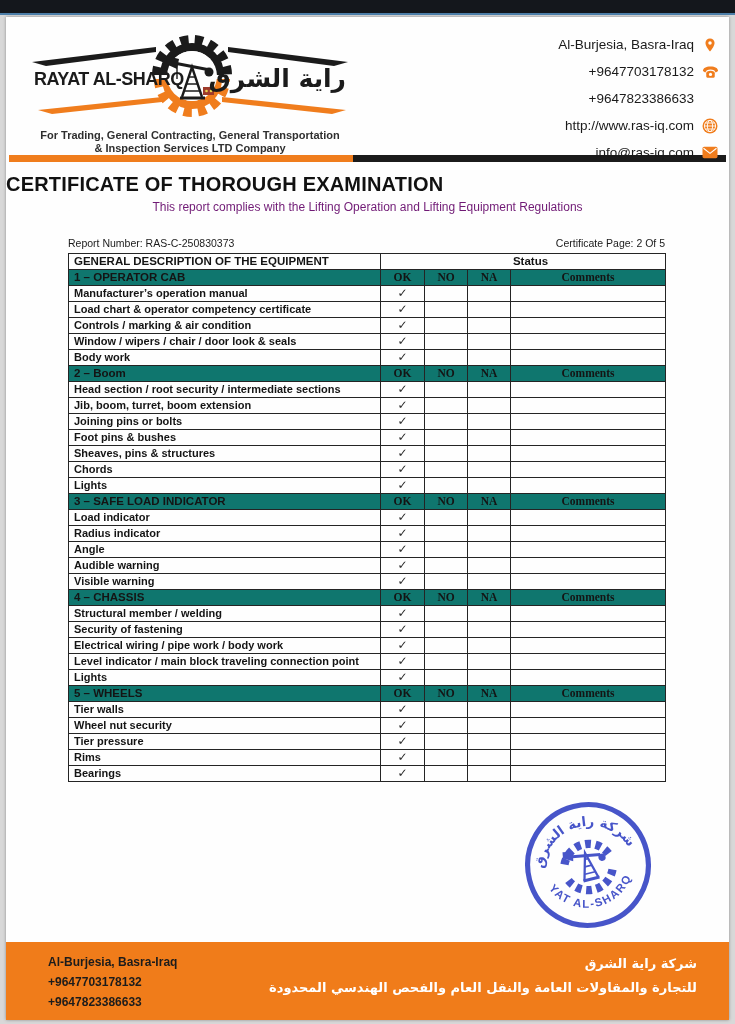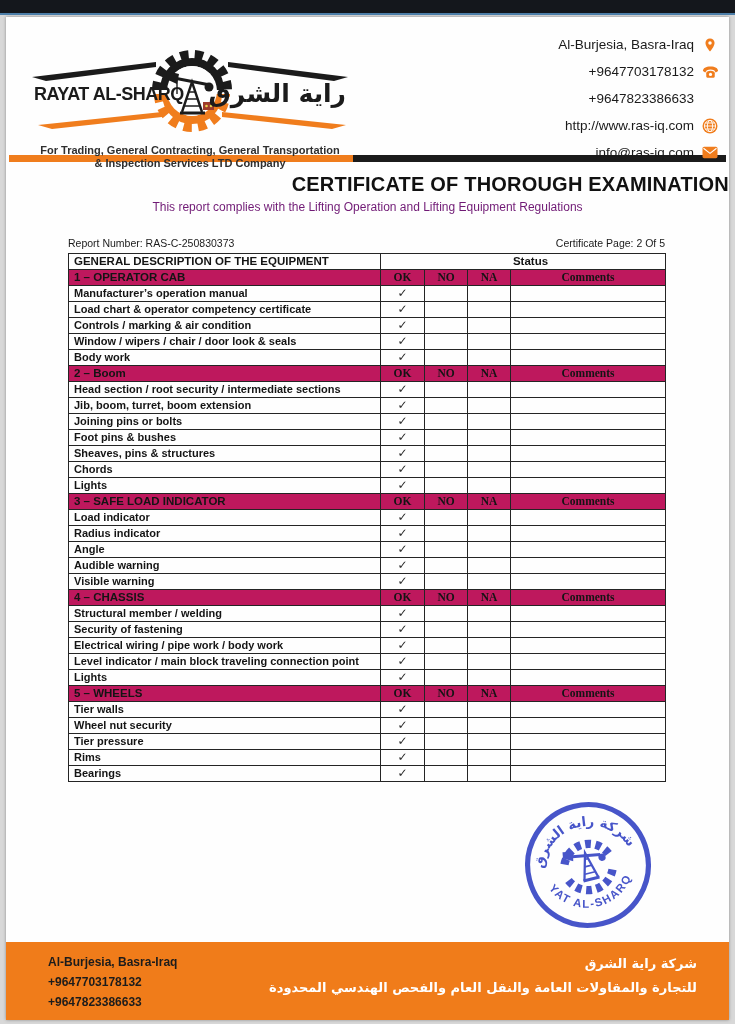--- a/index.html
+++ b/index.html
@@ -7,46 +7,46 @@
   body { background:#d8d8d8; font-family:"Liberation Sans", sans-serif; position:relative; }
 
   .top-bar { position:absolute; top:0; left:0; width:735px; height:15px;
              background:#14171c; border-bottom:2px solid #4d7fa9; z-index:5; }
 
   .page { position:absolute; top:17px; left:6px; width:723px; height:1003px;
           background:#fefefe; box-shadow:0 0 3px rgba(0,0,0,.35); overflow:hidden; }
 
   
   .masthead { position:relative; height:138px; }
-  .logo-block { position:absolute; left:24px; top:23px; width:320px; }
+  .logo-block { position:absolute; left:24px; top:8px; width:320px; }
   .logo-svg { display:block; }
   .tagline { text-align:center; font-size:11px; font-weight:bold; color:#2f2f2f; line-height:13px; margin-top:2px; }
 
   .contacts { position:absolute; right:10px; top:14px; }
   .contact-row { display:flex; align-items:center; justify-content:flex-end; height:27px; }
   .contact-text { font-size:13.5px; color:#1a1a1a; font-weight:500; }
   .contact-icon { width:18px; height:16px; margin-left:7px; display:flex; align-items:center; justify-content:center; }
 
   
   .divider { height:7px; margin:0 3px;
              background:linear-gradient(to right, #F07D1D 0%, #F07D1D 48%, #1b1b1b 48%, #1b1b1b 100%); }
-  .doc-title { text-align:right; font-size:20px; font-weight:bold; color:#111;
+  .doc-title { text-align:left; font-size:20px; font-weight:bold; color:#111;
                margin-top:11px; letter-spacing:.2px; }
   .doc-subtitle { text-align:center; font-size:12px; color:#701a75; margin-top:4px; }
 
   .meta-row { width:597px; margin:23px 0 4px 62px; display:flex; justify-content:space-between; }
   .meta-row span { font-size:10.5px; font-weight:normal; color:#1a1a1a; }
 
   
   table.equip { width:597px; margin-left:62px; border-collapse:collapse; table-layout:fixed; }
   table.equip td, table.equip th { border:1px solid #242424; font-size:11px; color:#141414;
         padding:1px 5px; height:16px; line-height:13px; vertical-align:middle; }
   table.equip .thead-desc { font-weight:bold; text-align:left; font-size:11.5px; }
   table.equip .thead-status { font-weight:bold; text-align:center; font-size:11.5px;padding-left:20px; }
-  tr.section-row td { background:#be185d; font-weight:bold; font-size:11.5px; }
+  tr.section-row td { background:#0f766e; font-weight:bold; font-size:11.5px; }
   tr.section-row td.sec-title { text-align:left; }
   tr.section-row td.sec-col { text-align:center;font-family:Liberation Serif, serif; }
   tr.item-row td.lbl { font-weight:bold; }
   tr.item-row td.chk { text-align:center; font-size:12px; color:#2a2a2a; font-family:"DejaVu Sans", sans-serif; }
 
   
   .stamp { position:absolute; left:516px; top:782px; width:132px; height:132px; z-index:4; opacity:.85; }
 
   
   .footer { position:absolute; bottom:0; left:0; width:100%; height:78px; background:#F07C1A; z-index:3; }

